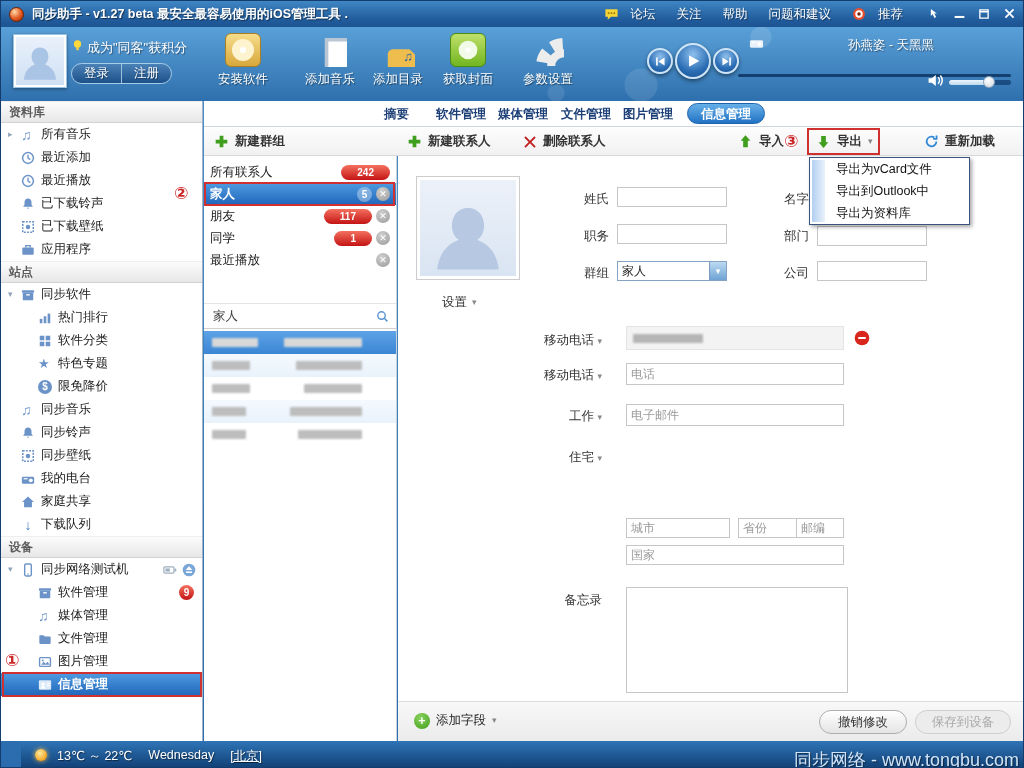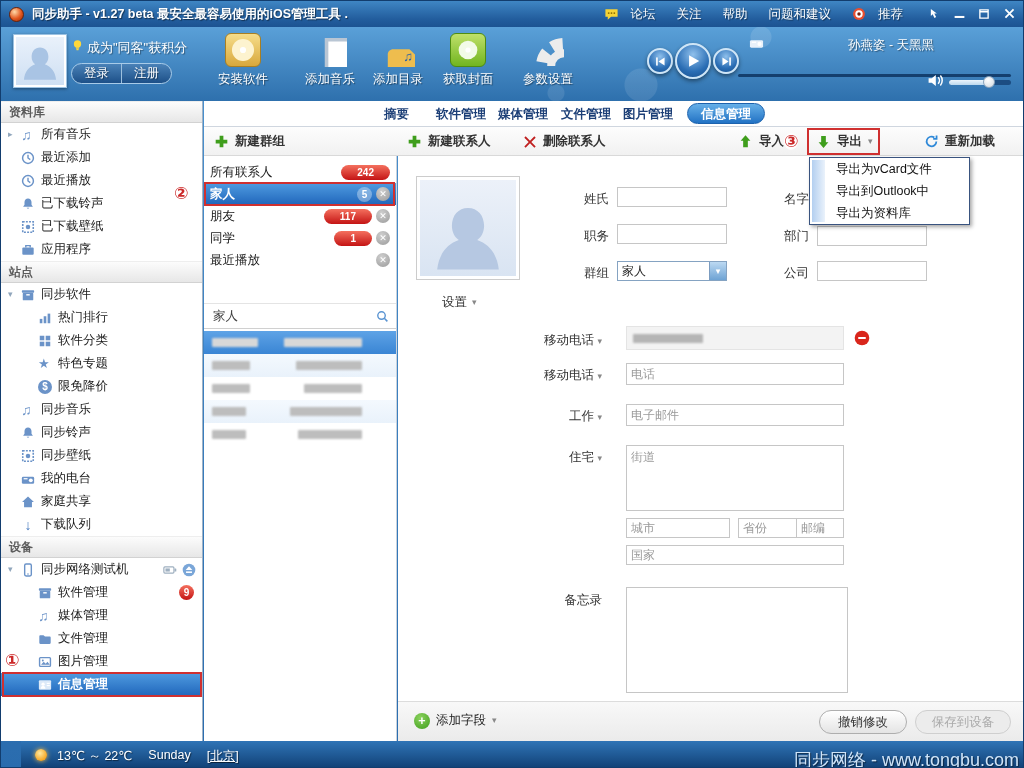--- a/index.html
+++ b/index.html
@@ -741,21 +741,20 @@
         <use href="#s-minus"></use>
       </svg>
 
     <span class="plabel" style="left:108px;top:211px"><span>移动电话</span> <span class="caret uicn">▾</span></span>
     <input class="fin" style="left: 228px; top: 207px; width: 218px; height: 22px;" type="text" placeholder="电话">
 
     <span class="plabel" style="left:108px;top:252px"><span>工作</span> <span class="caret uicn">▾</span></span>
     <input class="fin" style="left: 228px; top: 248px; width: 218px; height: 22px;" type="text" placeholder="电子邮件">
 
     <span class="plabel" style="left:108px;top:293px"><span>住宅</span> <span class="caret uicn">▾</span></span>
-    <textarea class="fta" style="left: 228px; top: 289px; width: 218px; height: 66px;" placeholder="街道"></textarea>
 
     <input class="fin" style="left: 228px; top: 362px; width: 104px;" type="text" placeholder="城市">
     <input class="fin" style="left: 340px; top: 362px; width: 60px;" type="text" placeholder="省份">
     <input class="fin" style="left: 398px; top: 362px; width: 48px;" type="text" placeholder="邮编">
     <input class="fin" style="left: 228px; top: 389px; width: 218px;" type="text" placeholder="国家">
 
     <span class="plabel" style="left:108px;top:436px">备忘录</span>
     <textarea class="fta" style="left: 228px; top: 431px; width: 222px; height: 106px;"></textarea>
 
     <div class="botbar">
@@ -780,20 +779,20 @@
   <span class="rednum" style="left:4px;top:651px">①</span>
   <div class="redbox" style="left:203px;top:181px;width:191px;height:24px"></div>
   <span class="rednum" style="left:173px;top:184px">②</span>
   <div class="redbox" style="left:806px;top:127px;width:73px;height:27px"></div>
   <span class="rednum" style="left:783px;top:132px">③</span>
 
   <div class="statusbar">
     <span class="sun"></span>
     <span class="wx">
       <span>13℃ ～ 22℃</span>
-      <span>Sunday</span>
+      <span>Wednesday</span>
       <span class="city">[北京]</span>
     </span>
     <span class="siteurl">同步网络 - www.tongbu.com</span>
     <span class="grip"></span>
   </div>
 
 </div>
 
 </body></html>

